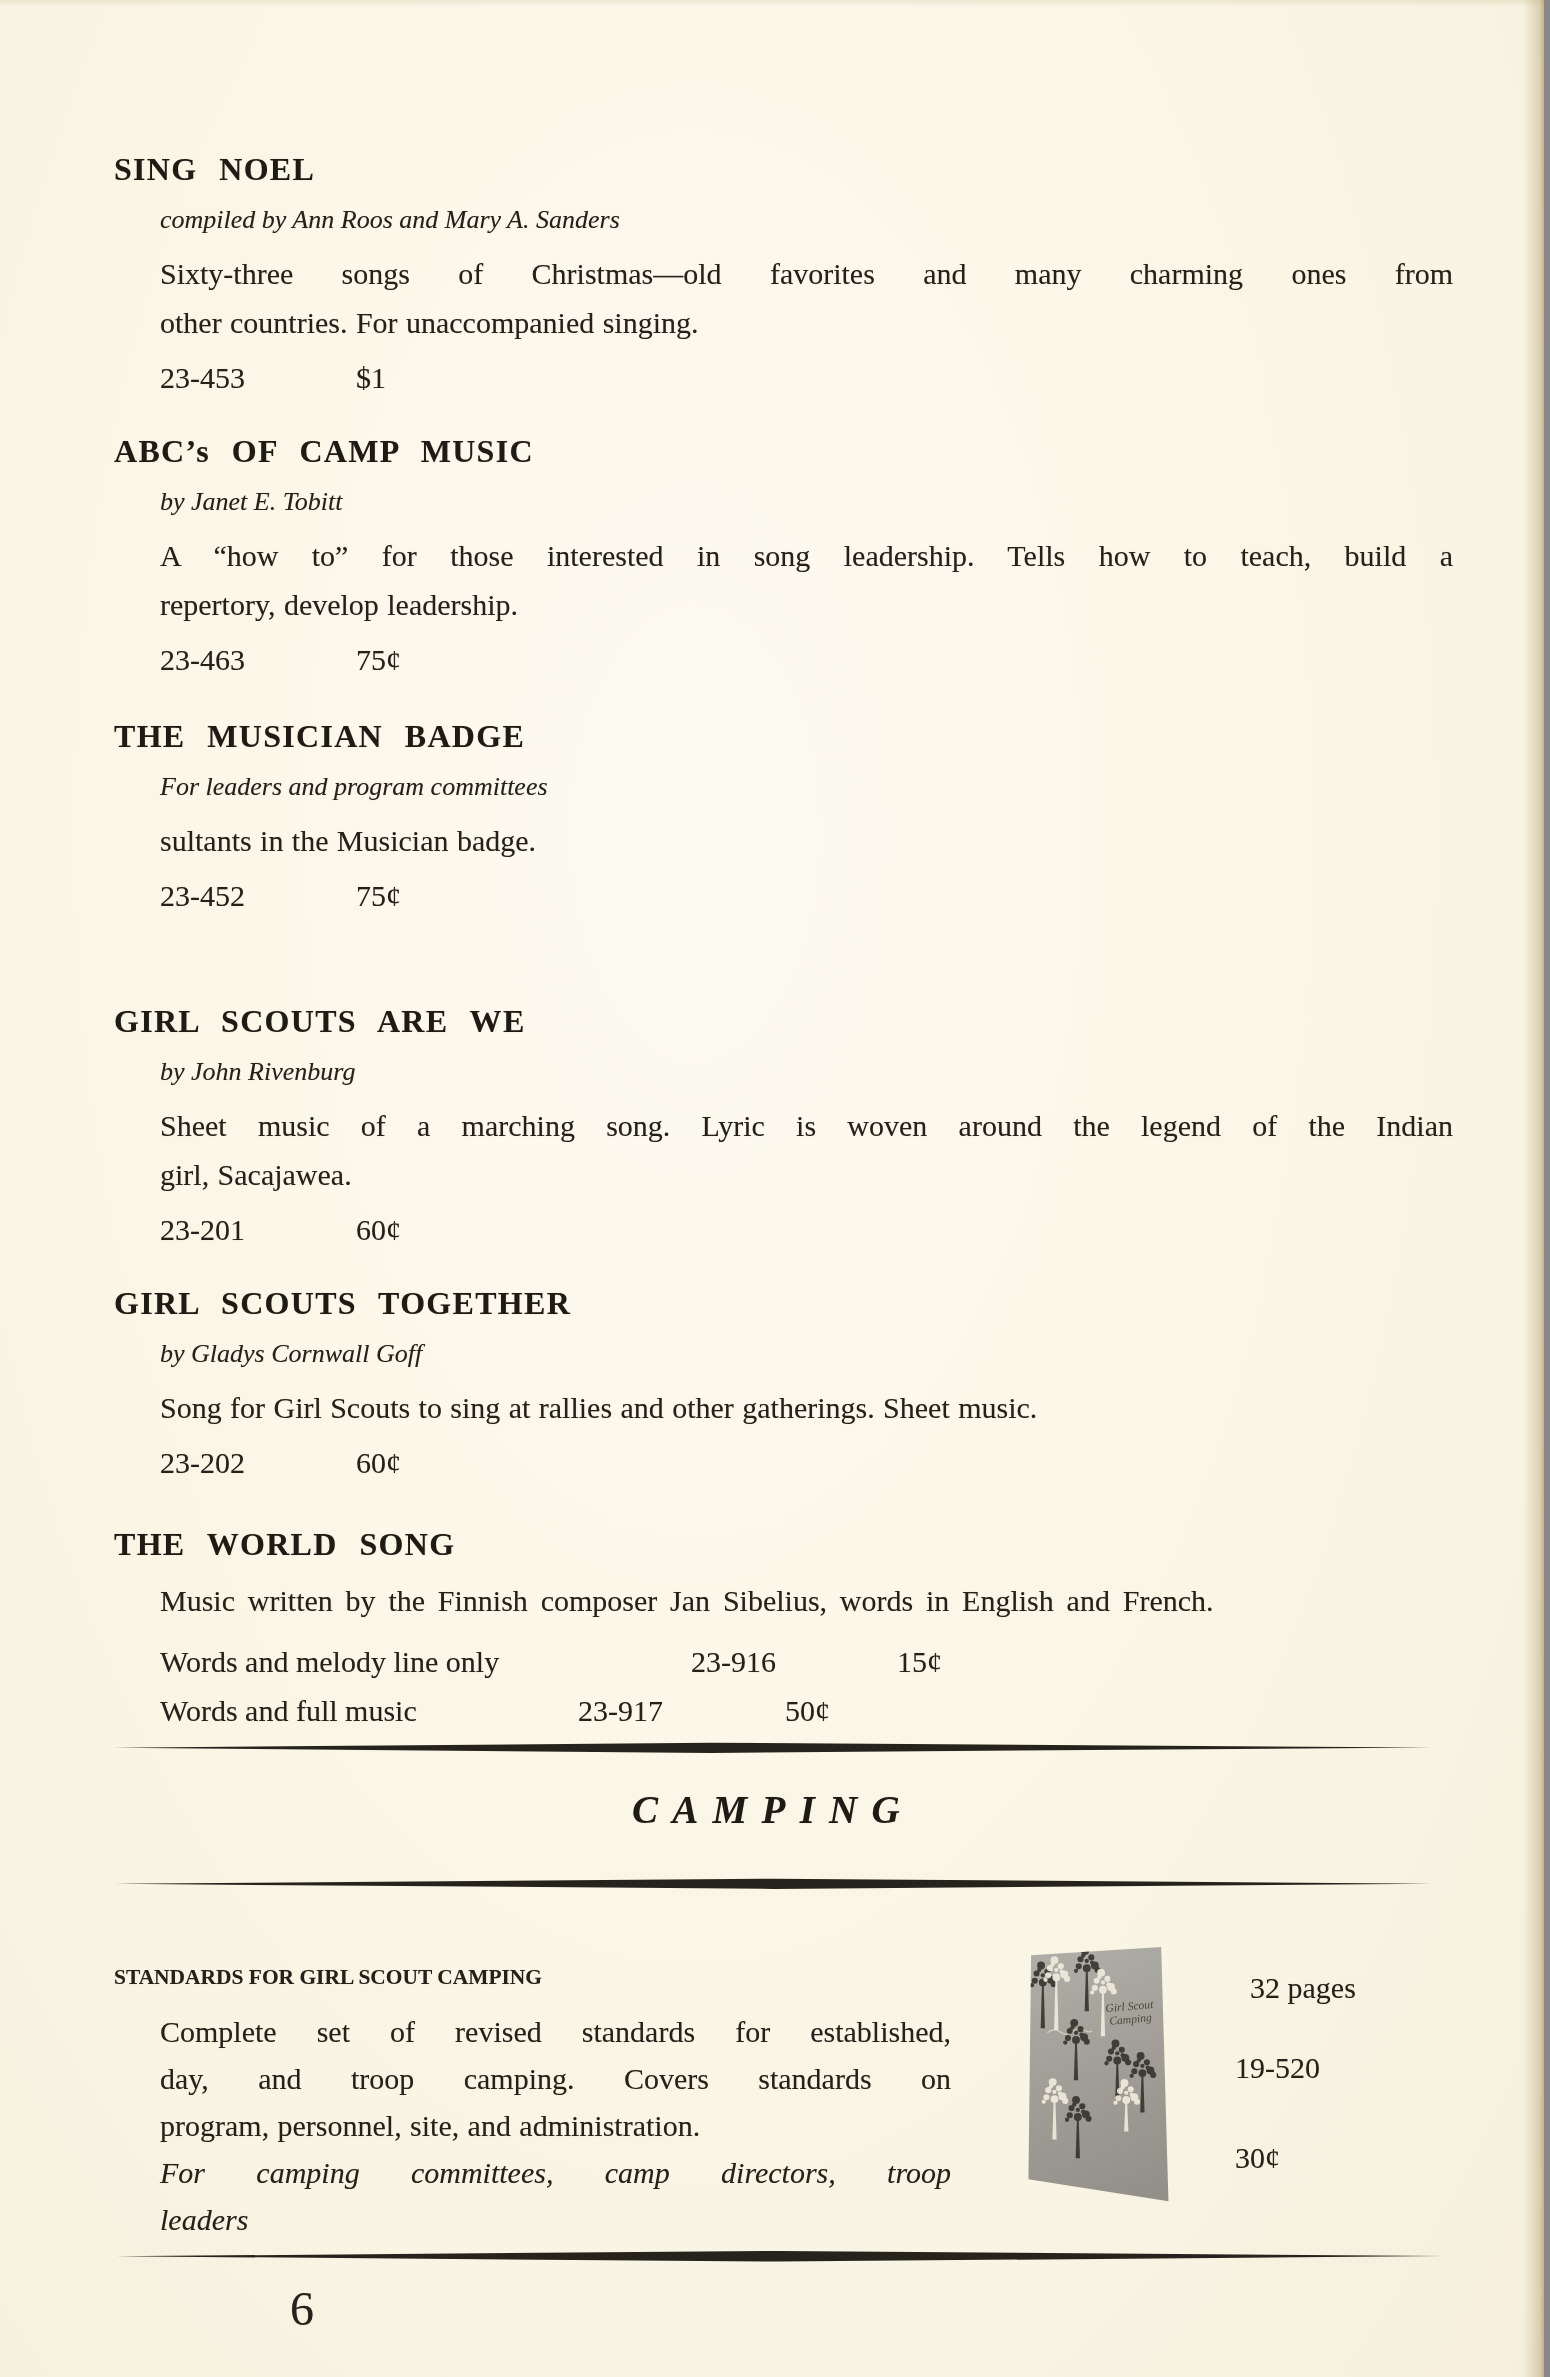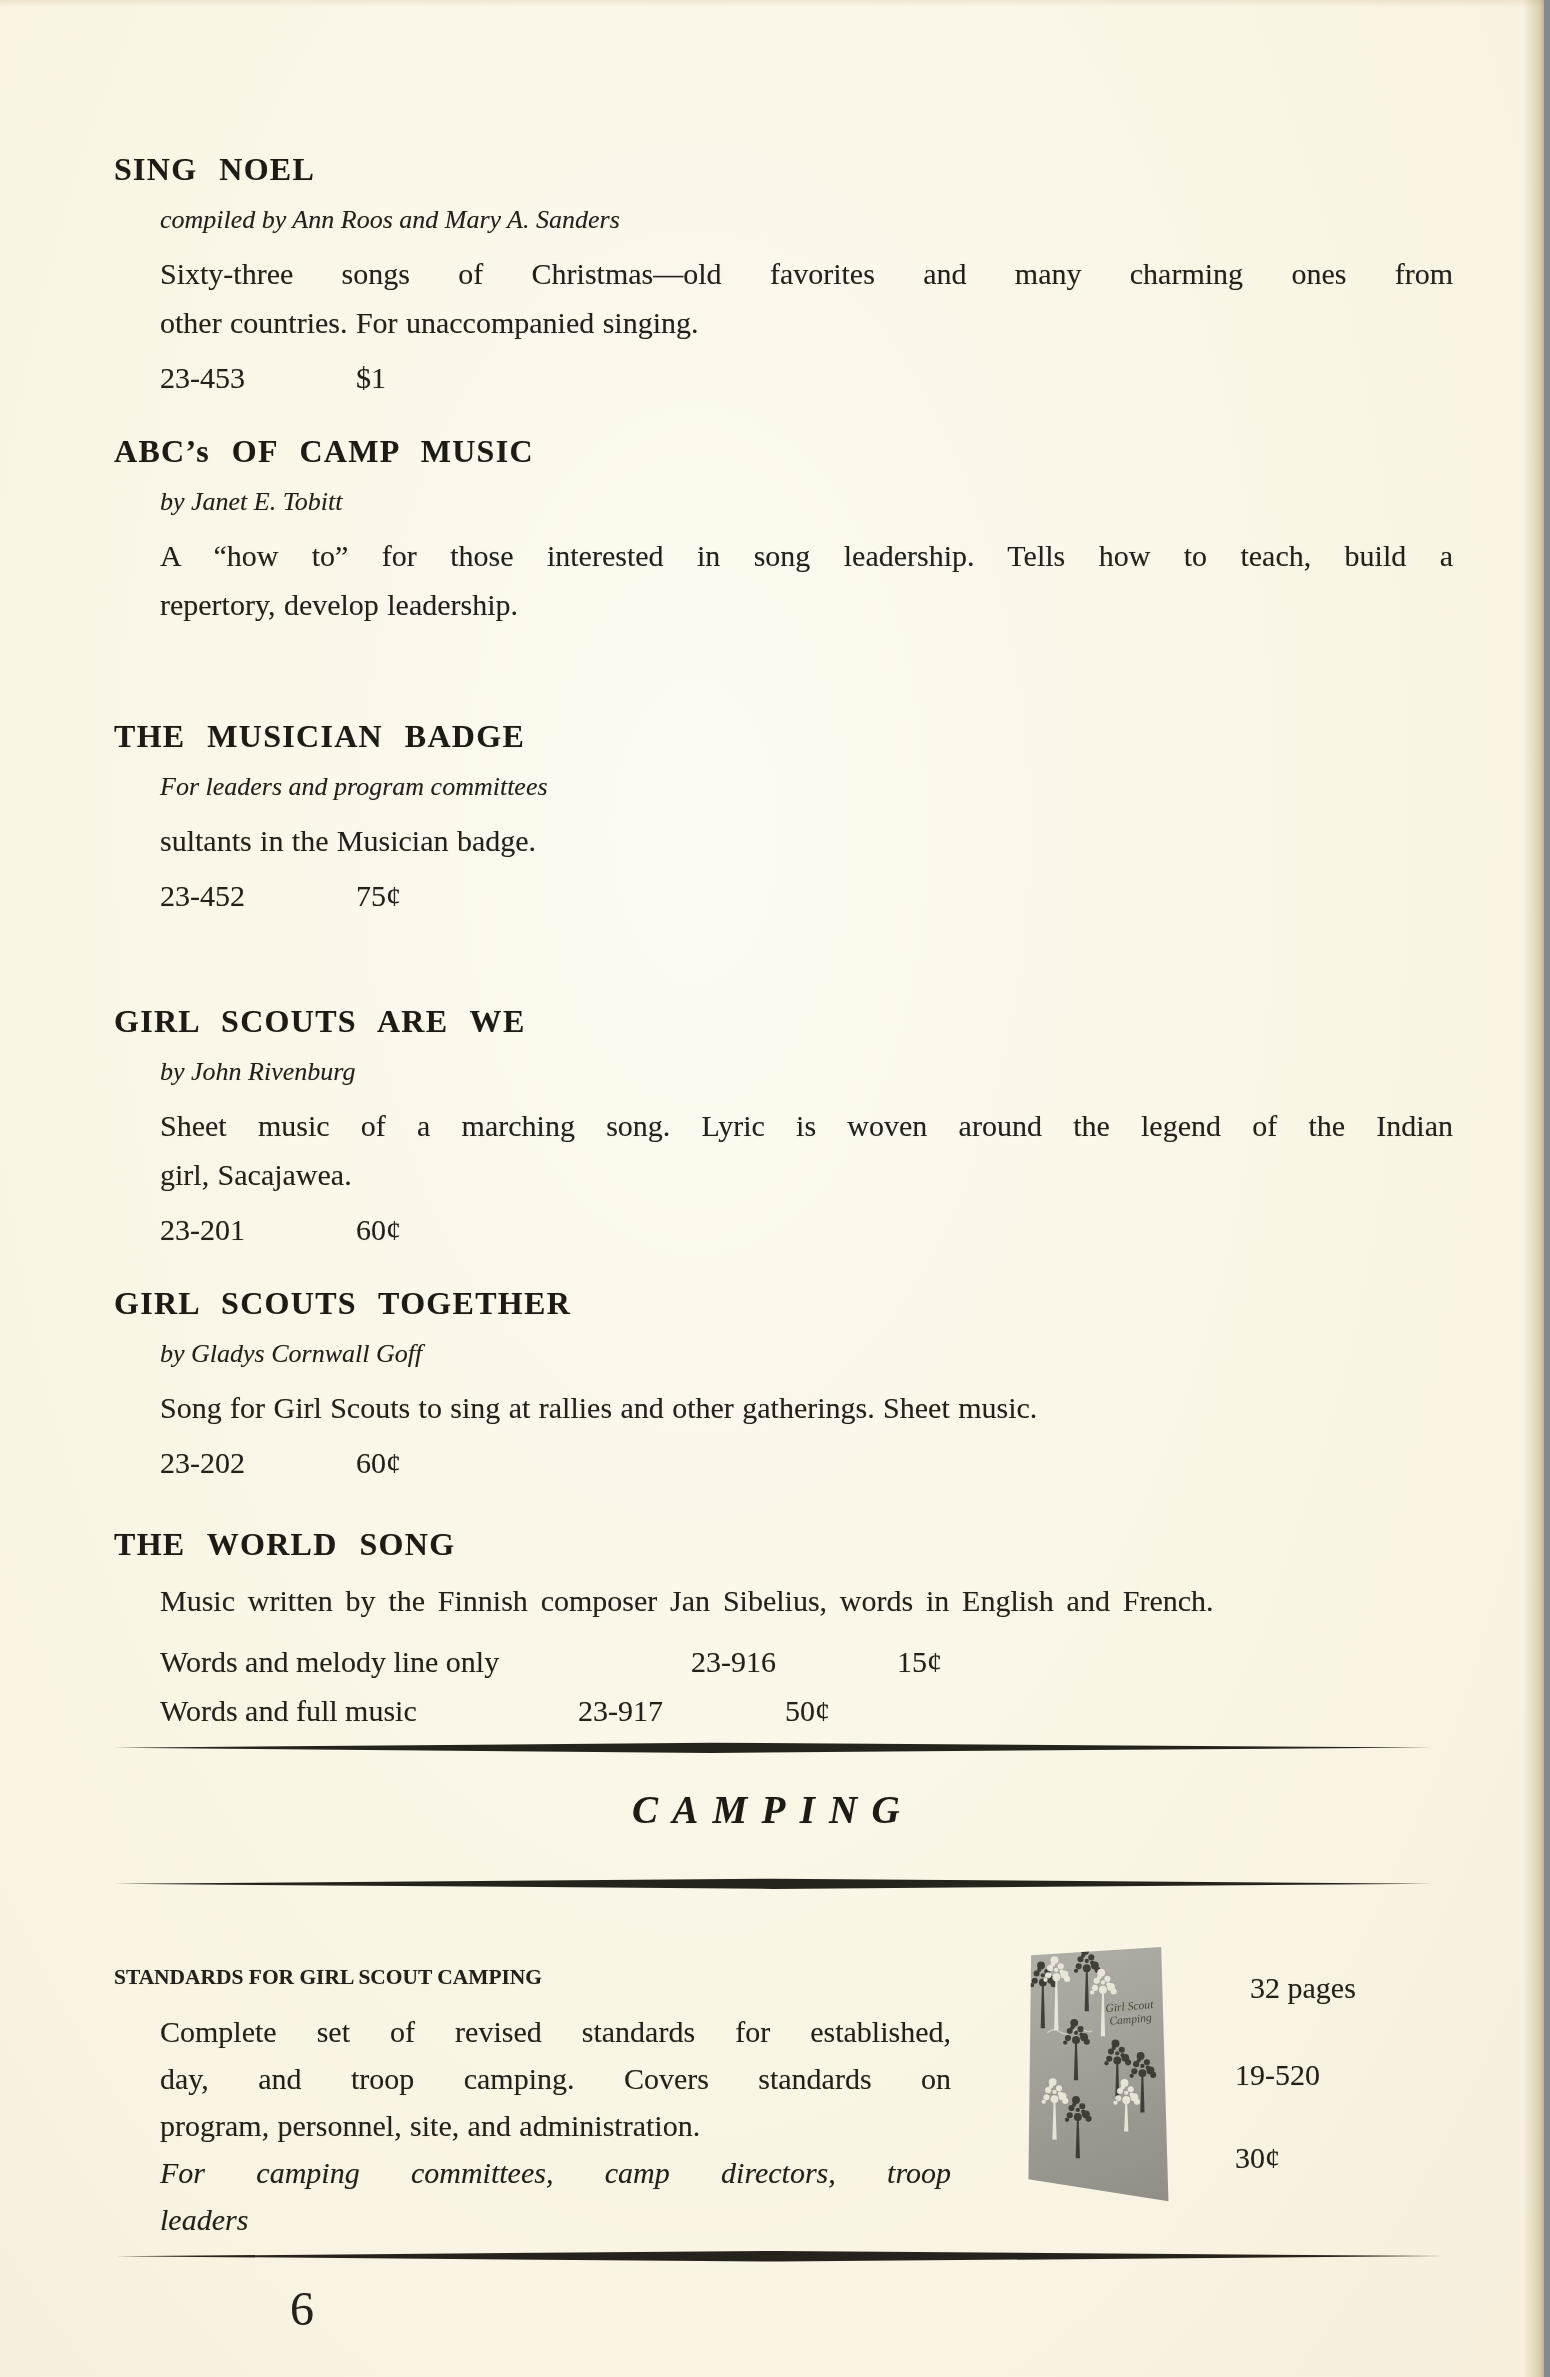--- a/index.html
+++ b/index.html
@@ -52,21 +52,21 @@
   .book{position:absolute;left:910px;top:-5.3px;width:148px;height:264px;}
   .cover{position:absolute;inset:0;
     background:linear-gradient(160deg,#b1b0a8,#9e9c94 55%,#908e86);
     clip-path:polygon(4.8% 5.1%, 92.7% 2%, 97.6% 98.3%, 3% 90%);}
   .cover svg{position:absolute;inset:0;width:100%;height:100%;}
   .cover-title{position:absolute;right:10.7px;top:59px;width:62px;text-align:center;
     font-style:italic;font-size:11.6px;line-height:12.5px;color:#4b4736;
     transform:rotate(-5deg);text-shadow:none;}
   .info{position:absolute;left:1121px;top:0;font-size:30px;}
   .info div{position:absolute;white-space:nowrap;}
-  .info .pages{top:24px;margin-left:15px;} .info .icode{top:111px;} .info .iprice{top:194px;}
+  .info .pages{top:24px;margin-left:15px;} .info .icode{top:104px;} .info .iprice{top:194px;}
 
   .bottom-rule{position:absolute;left:116px;top:2250px;width:1327px;height:12.5px;}
   .bottom-rule svg{display:block;width:100%;height:100%;}
   .page-number{position:absolute;left:290px;top:2282px;font-size:48px;line-height:53px;color:#25221b;}
 </style>
 </head>
 <body>
 
 <div class="page">
   <div class="edge-top"></div>
@@ -83,20 +83,23 @@
     </div>
   </section>
 
   <section class="entry" style="top:432px">
     <h2>ABC’s OF CAMP MUSIC</h2>
     <p class="byline">by Janet E. Tobitt</p>
     <div class="lines">
         <div class="line">A “how to” for those interested in song leadership. Tells how to teach, build a</div>
         <div class="line">repertory, develop leadership.</div>
       </div>
+    <div class="codeline">
+      <span class="code">23-463</span><span class="price">75¢</span>
+    </div>
   </section>
 
   <section class="entry" style="top:717px">
     <h2>THE MUSICIAN BADGE</h2>
     <p class="byline">For leaders and program committees</p>
     <div class="lines">
         <div class="line">sultants in the Musician badge.</div>
       </div>
     <div class="codeline">
       <span class="code">23-452</span><span class="price">75¢</span>

